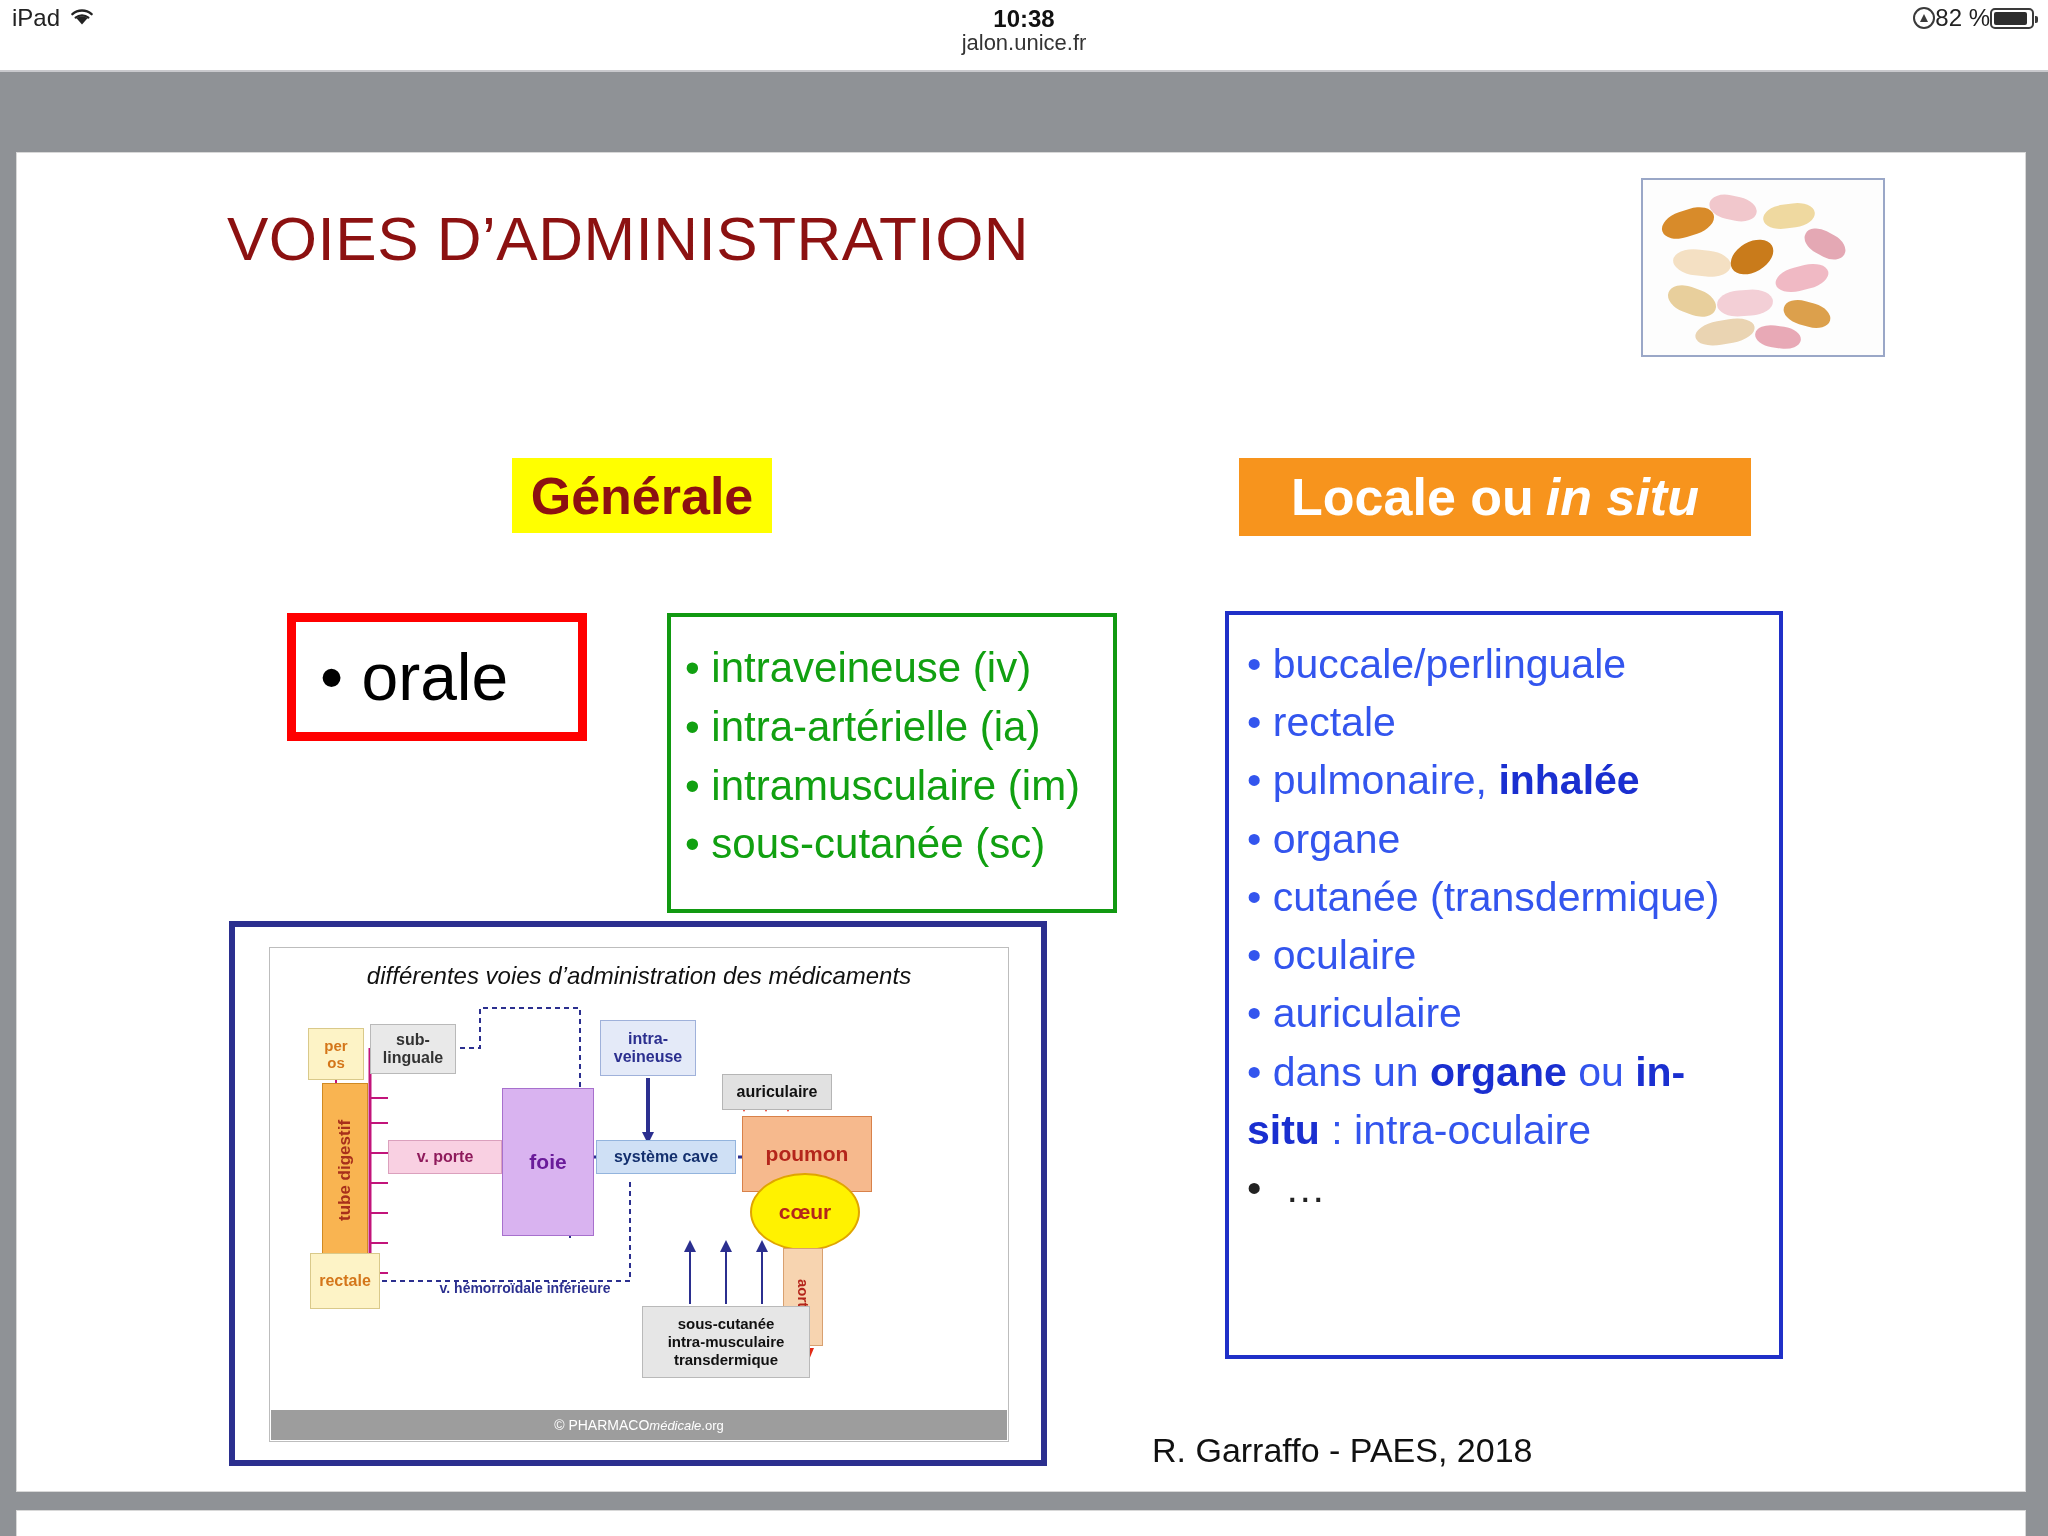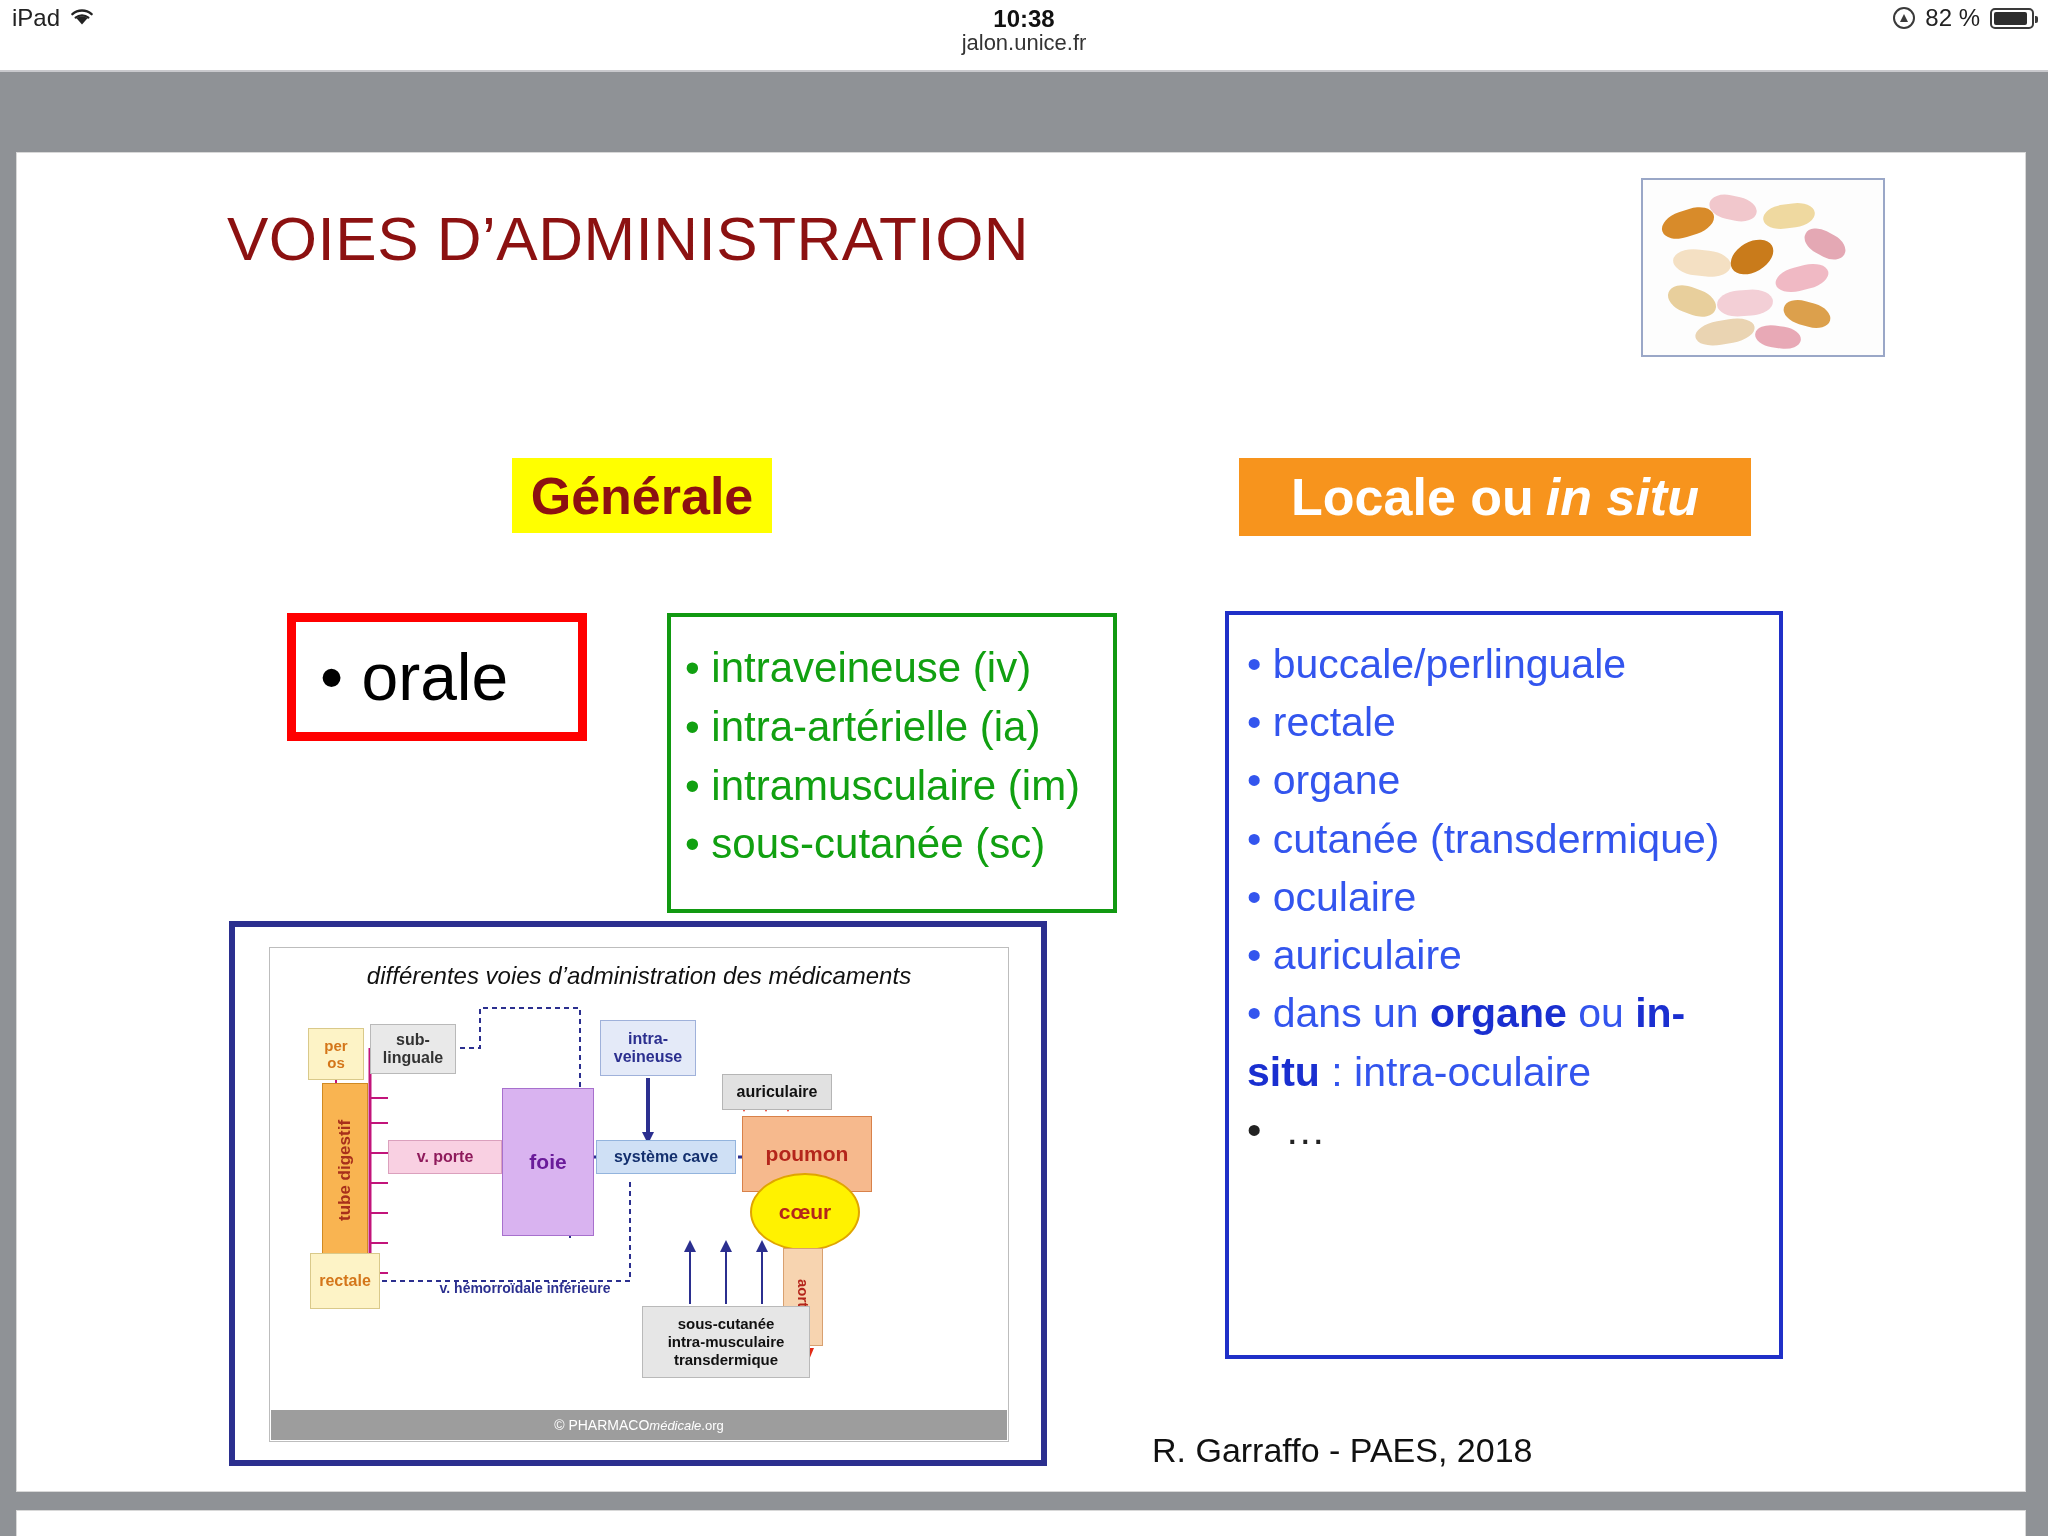--- a/index.html
+++ b/index.html
@@ -23,21 +23,21 @@
     display: flex; align-items: center; gap: 9px;
     font-size: 24px; color: #222;
   }
   .wifi-icon { display: inline-block; }
   .sb-center {
     position: absolute; left: 0; right: 0; top: 5px;
     text-align: center; font-size: 24px; font-weight: bold; color: #111;
   }
   .sb-right {
     position: absolute; right: 14px; top: 4px;
-    display: flex; align-items: center; gap: 10px;
+    display: flex; align-items: center; 
     font-size: 24px; color: #222;
   }
   .battery {
     position: relative; width: 44px; height: 21px;
     border: 2px solid #3a3a3a; border-radius: 5px; box-sizing: border-box;
   }
   .battery::after {
     content: ""; position: absolute; right: -6px; top: 6px;
     width: 3px; height: 7px; background: #3a3a3a; border-radius: 0 2px 2px 0;
   }
@@ -266,20 +266,23 @@
       </div>
 
       <div class="box-blue">
         <div class="li">
           <span>• buccale/perlinguale</span>
         </div>
         <div class="li">
           <span>• rectale</span>
         </div>
         <div class="li">
+          <span>• pulmonaire, </span><b>inhalée</b>
+        </div>
+        <div class="li">
           <span>• organe</span>
         </div>
         <div class="li">
           <span>• cutanée (transdermique)</span>
         </div>
         <div class="li">
           <span>• oculaire</span>
         </div>
         <div class="li">
           <span>• auriculaire</span>

